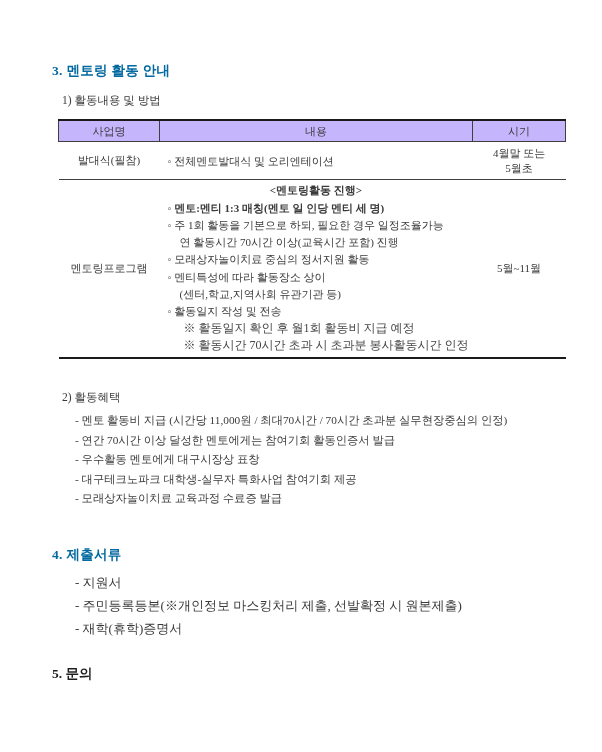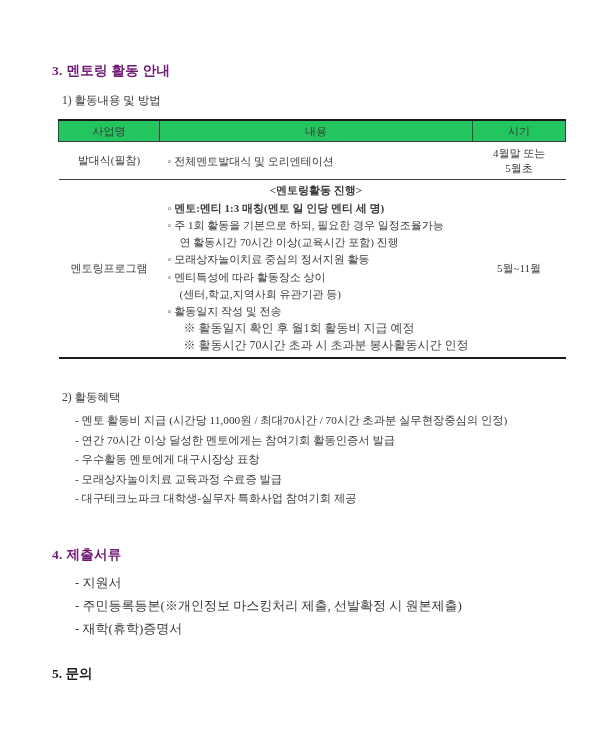--- a/index.html
+++ b/index.html
@@ -6,29 +6,29 @@
   body {
     width:602px; height:752px;
     font-family:"Liberation Serif","DejaVu Serif",serif;
     color:#3a3a3a;
     -webkit-font-smoothing:antialiased;
   }
   .page { position:relative; width:602px; height:752px; overflow:hidden; box-sizing:border-box;
           padding:62px 44px 0 52px; }
 
   
-  .h-main { font-size:13.5px; font-weight:bold; color:#701a75; letter-spacing:0.3px; }
+  .h-main { font-size:13.5px; font-weight:bold; color:#0369a1; letter-spacing:0.3px; }
   .h-sub  { font-size:11.5px; color:#3a3a3a; margin:13px 0 0 10px; }
 
   
   .tbl { width:492px; margin:11px 0 0 6px; border-collapse:collapse; table-layout:fixed;
          font-size:11px; color:#3a3a3a; word-break:keep-all; }
   .tbl { border-top:2px solid #1a1a1a; border-bottom:2px solid #1a1a1a; }
   .tbl th {
-    background:#22c55e; border:1px solid #3f3f3f; font-weight:normal;
+    background:#c4b5fd; border:1px solid #3f3f3f; font-weight:normal;
     height:16px; padding:2px 2px; font-size:11px; text-align:center;
   }
   .tbl td { border-top:1px solid #3f3f3f; padding:2px 4px; vertical-align:middle; }
   .col-name   { width:96px; }
   .col-content{ width:308px; }
   .col-period { width:88px; }
   .c-name, .c-period { text-align:center; white-space:pre-line; line-height:15px; }
   .c-content { padding-left:7px; padding-right:4px; }
   .r1 td { height:33px; }
   .r2 td { height:47px; }
@@ -102,22 +102,22 @@
       </tr>
 
     </tbody>
   </table>
 
   <div class="h-sub sec2">2) 활동혜택</div>
   <div class="list benefits">
     <div class="item">- 멘토 활동비 지급 (시간당 11,000원 / 최대70시간 / 70시간 초과분 실무현장중심의 인정)</div>
     <div class="item">- 연간 70시간 이상 달성한 멘토에게는 참여기회 활동인증서 발급</div>
     <div class="item">- 우수활동 멘토에게 대구시장상 표창</div>
+    <div class="item">- 대구테크노파크 대학생-실무자 특화사업 참여기회 제공</div>
     <div class="item">- 모래상자놀이치료 교육과정 수료증 발급</div>
-    <div class="item">- 대구테크노파크 대학생-실무자 특화사업 참여기회 제공</div>
   </div>
 
   <div class="h-main sec4">4. 제출서류</div>
   <div class="list docs">
     <div class="item">- 지원서</div>
     <div class="item">- 주민등록등본(※개인정보 마스킹처리 제출, 선발확정 시 원본제출)</div>
     <div class="item">- 재학(휴학)증명서</div>
   </div>
 
   <div class="sec5">

